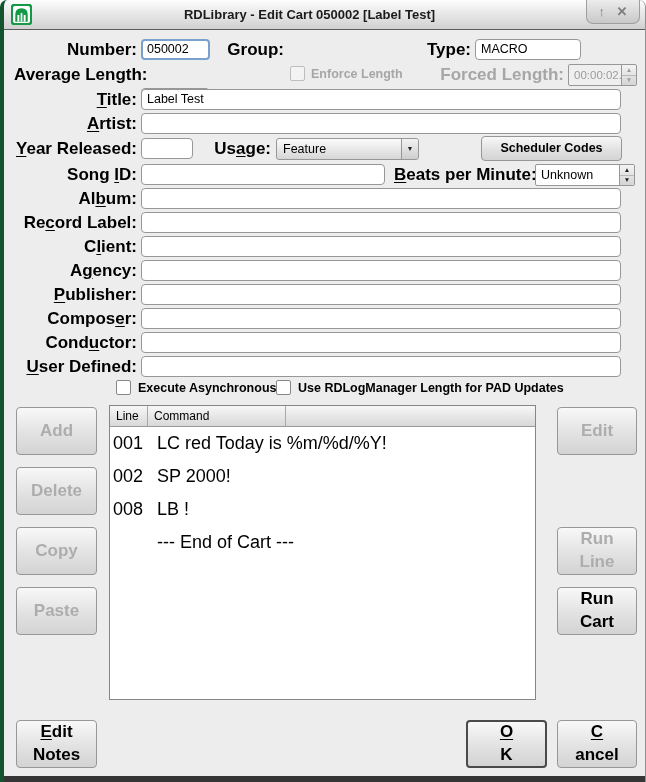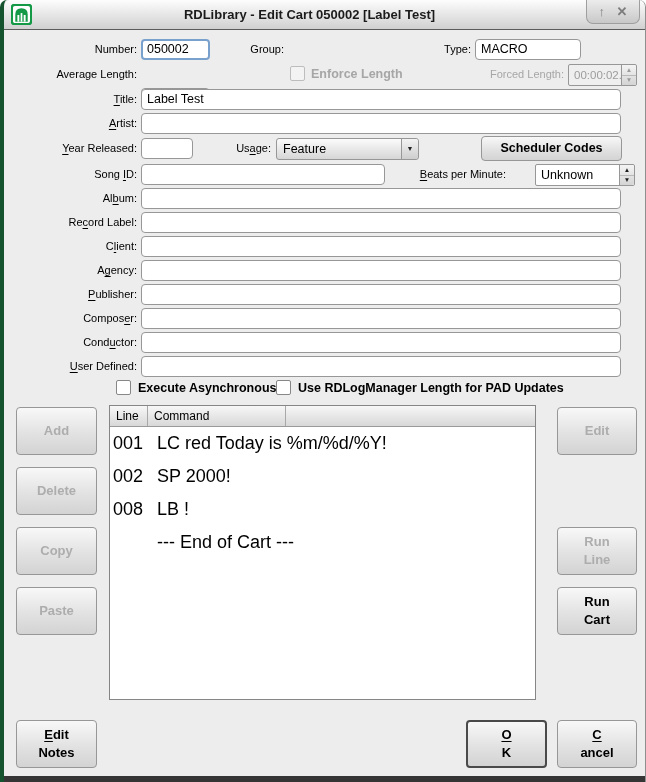--- a/index.html
+++ b/index.html
@@ -23,21 +23,21 @@
   .app-icon { position:absolute; left:7px; top:4px; width:21px; height:21px; }
   .win-controls {
     position:absolute; right:5px; top:0; width:54px; height:24px; box-sizing:border-box;
     background:linear-gradient(#ececec,#c8c8c8);
     border:1px solid #9e9e9e; border-top:none; border-radius:0 0 7px 7px;
     display:flex; align-items:center; justify-content:space-evenly;
   }
   .win-btn { color:#7c7c7c; font-weight:bold; font-size:13px; line-height:1; cursor:default; }
   
   .lbl {
-    position:absolute; height:21px; line-height:21px; font-weight:normal; font-size:11px;
+    position:absolute; height:21px; line-height:21px; font-weight:bold; font-size:17px;
     text-align:right; color:#000; white-space:nowrap;
   }
   .lbl.disabled { color:#a6a6a6; }
   .inp {
     position:absolute; box-sizing:border-box; height:21px; background:#fff;
     border:1px solid #979797; border-radius:4px; font-size:12.5px; line-height:19px;
     padding:0 5px; color:#000; white-space:nowrap; overflow:hidden;
   }
   .inp.focus { border:2px solid #79a1cd; line-height:17px; padding:0 4px; }
   .inp.ralign { text-align:right;margin-top:24px; }
@@ -76,21 +76,21 @@
   }
   .cb.disabled { border-color:#bdbdbd; background:#f3f3f3; }
   .cb-label {
     position:absolute; font-weight:bold; font-size:12.5px; line-height:16px; white-space:nowrap; color:#000;
   }
   .cb-label.disabled { color:#a6a6a6; }
   .btn {
     position:absolute; box-sizing:border-box;
     background:linear-gradient(#f8f8f8,#e2e2e2 55%,#d3d3d3);
     border:1px solid #979797; border-radius:4px;
-    font-weight:bold; font-size:13px; color:#000;
+    font-weight:bold; font-size:17px; color:#000;
     display:flex; flex-direction:column; align-items:center; justify-content:center;
     text-align:center; line-height:1.35; cursor:default; white-space:nowrap;
   }
   .btn.disabled { color:#adadad; }
   .btn.default { border:2px solid #4a4a4a; }
   
   .mtable {
     position:absolute; left:105px; top:405px; width:427px; height:295px;
     box-sizing:border-box; background:#fff; border:1px solid #868686;
   }

